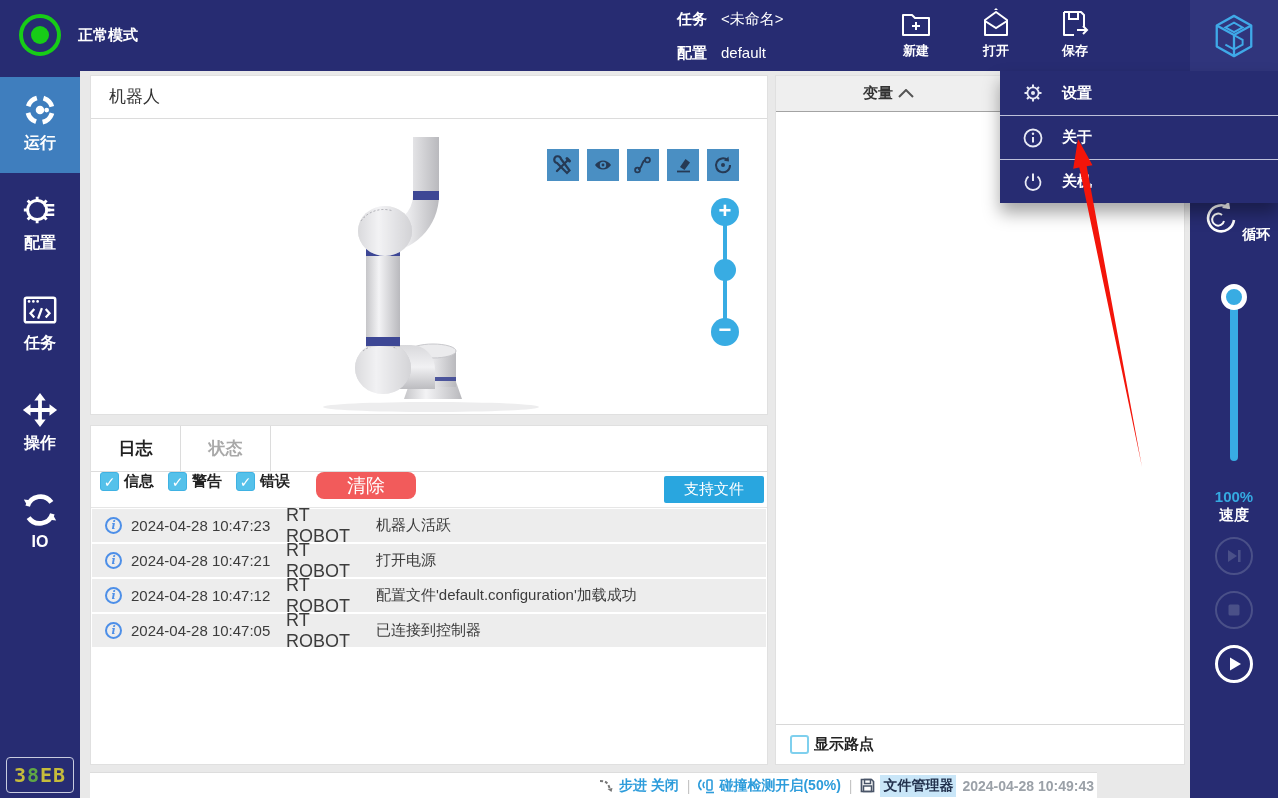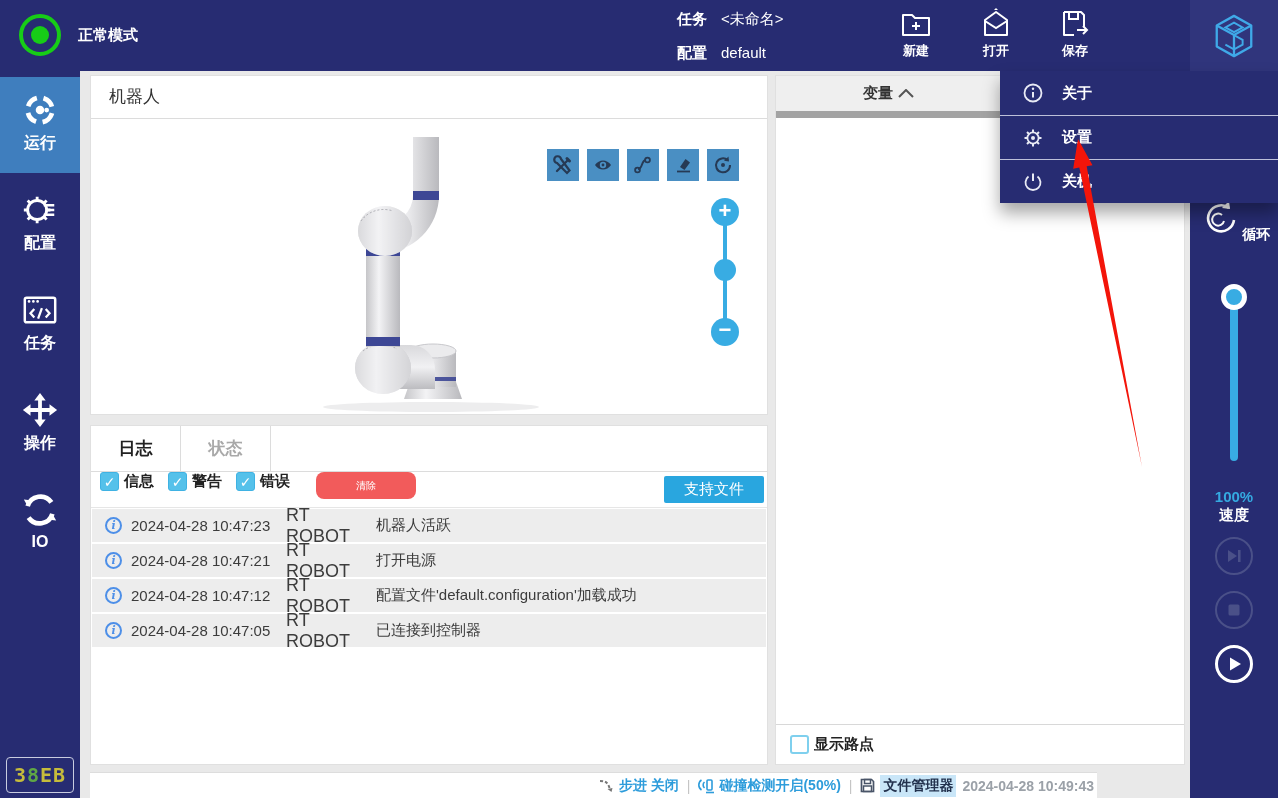--- a/index.html
+++ b/index.html
@@ -42,32 +42,32 @@
   .lp-tab{width:89px;border-right:1px solid #DCDCDC;text-align:center;line-height:45px;font-size:17px;cursor:pointer;}
   .lp-tab.active{color:#222;font-weight:bold;}
   .lp-tab.inactive{color:#A9A9A9;font-weight:bold;}
   .lp-filters{position:relative;height:35px;border-bottom:1px solid #E6E6E6;display:flex;align-items:flex-start;padding-left:9px;}
   .chk{display:flex;align-items:center;margin-right:14px;cursor:pointer;}
   .box{width:19px;height:19px;border-radius:3px;margin-right:5px;box-sizing:border-box;}
   .box.checked{background:#55C1EA;border:1px solid #3FB2E3;color:#FFF;text-align:center;line-height:18px;font-size:14px;}
   .box.checked::after{content:"✓";}
   .box.unchecked{background:#FFF;border:2px solid #7FD0EE;}
   .chk span.flabel{font-size:15px;font-weight:bold;color:#222;}
-  .clear-btn{width:100px;height:27px;background:#F25B5B;border:none;border-radius:8px;color:#FFF;font-size:10px;margin-left:12px;cursor:pointer;}
+  .clear-btn{width:100px;height:27px;background:#F25B5B;border:none;border-radius:8px;color:#FFF;font-size:19px;margin-left:12px;cursor:pointer;}
   .support-btn{position:absolute;right:3px;top:4px;width:100px;height:27px;background:#29A6DF;border:none;border-radius:2px;color:#FFF;font-size:15px;cursor:pointer;}
   .log-rows{padding-top:1px;}
   .log-row{height:33px;margin:0 1px 2px 1px;background:#EDEDED;display:flex;align-items:center;}
   .li-icon{width:17px;height:17px;border:2px solid #4D8FE8;border-radius:50%;color:#4D8FE8;box-sizing:border-box;
     margin-left:13px;text-align:center;line-height:13px;font-size:11px;font-weight:bold;font-family:"DejaVu Serif",serif;font-style:italic;flex:0 0 auto;}
   .lt{margin-left:9px;width:155px;color:#3C3C3C;font-size:15px;}
   .ls{width:90px;color:#3C3C3C;font-size:18px;}
   .lm{color:#3C3C3C;font-size:15px;}
   
   .vars-panel{position:absolute;left:775px;top:75px;width:410px;height:690px;background:#FFF;border:1px solid #E0E0E0;box-sizing:border-box;}
-  .vp-header{position:relative;height:35px;background:#EFEFEF;border-bottom:7px solid #a3a3a3;text-align:center;}
+  .vp-header{position:relative;height:35px;background:#EFEFEF;border-bottom:1px solid #a3a3a3;text-align:center;}
   .vp-title{position:absolute;left:87px;top:8px;font-size:15px;font-weight:bold;color:#333;}
   .vp-chev{position:absolute;left:122px;top:13px;}
   .vp-footer{position:absolute;left:0;bottom:0;width:100%;height:40px;border-top:1px solid #D8D8D8;display:flex;align-items:center;padding-left:14px;box-sizing:border-box;}
   .vp-footer span.flabel{font-size:15px;color:#222;}
   
   .rsidebar{position:absolute;left:1190px;top:71px;width:88px;height:727px;background:#272C72;}
   .loop{position:absolute;left:0;top:128px;width:88px;text-align:center;cursor:pointer;}
   .loop .si-label{font-size:14px;}
   .speed-track{position:absolute;left:40px;top:224px;width:8px;height:166px;background:#38ACE3;border-radius:4px;cursor:pointer;}
   .speed-handle{position:absolute;left:31px;top:213px;width:16px;height:16px;background:#38ACE3;border:5px solid #FFF;border-radius:50%;cursor:pointer;}
@@ -388,38 +388,38 @@
       <rect x="4.5" y="9" width="8" height="5.5" fill="none" stroke="#4A5568" stroke-width="1.5"></rect>
     </svg>
     <span class="sb-fm">文件管理器</span>
   </div>
   <span class="sb-time">2024-04-28 10:49:43</span>
 </div>
 
 <div class="user-menu">
   <div class="menu-item">
     <svg width="22" height="22" viewBox="0 0 22 22">
-      <circle cx="11" cy="11" r="8.5" fill="none" stroke="#E8EAF5" stroke-width="1.8"></circle>
-      <path d="M11 10 V15.5" stroke="#E8EAF5" stroke-width="2"></path>
-      <circle cx="11" cy="6.8" r="1.2" fill="#E8EAF5"></circle>
-    </svg>
-    <span class="mi-label">关于</span>
-  </div>
-  <div class="menu-item">
-    <svg width="22" height="22" viewBox="0 0 22 22">
       <circle cx="11" cy="11" r="5.6" fill="none" stroke="#E8EAF5" stroke-width="1.8"></circle>
       <g stroke="#E8EAF5" stroke-width="2">
         <path d="M11 2.5 v3 M11 16.5 v3 M2.5 11 h3 M16.5 11 h3 M5 5 l2 2 M15 15 l2 2 M5 17 l2 -2 M15 7 l2 -2"></path>
       </g>
       <circle cx="11" cy="11" r="2" fill="#E8EAF5"></circle>
     </svg>
     <span class="mi-label">设置</span>
   </div>
   <div class="menu-item">
     <svg width="22" height="22" viewBox="0 0 22 22">
+      <circle cx="11" cy="11" r="8.5" fill="none" stroke="#E8EAF5" stroke-width="1.8"></circle>
+      <path d="M11 10 V15.5" stroke="#E8EAF5" stroke-width="2"></path>
+      <circle cx="11" cy="6.8" r="1.2" fill="#E8EAF5"></circle>
+    </svg>
+    <span class="mi-label">关于</span>
+  </div>
+  <div class="menu-item">
+    <svg width="22" height="22" viewBox="0 0 22 22">
       <path d="M6.5 5.5 a7.5 7.5 0 1 0 9 0" fill="none" stroke="#E8EAF5" stroke-width="1.8"></path>
       <path d="M11 2.5 V10" stroke="#E8EAF5" stroke-width="2"></path>
     </svg>
     <span class="mi-label">关机</span>
   </div>
 </div>
 
 <svg class="arrow-overlay">
   <polygon points="1078,139 1092.5,165.2 1086.7,166.3 1142,467 1079.3,167.6 1073.2,168.7" fill="#F3150A"></polygon>
 </svg>

